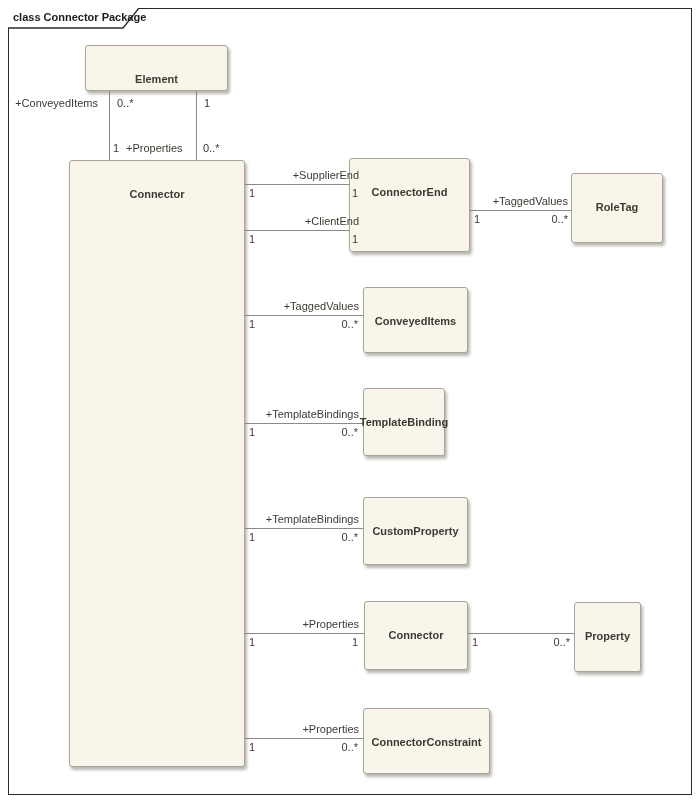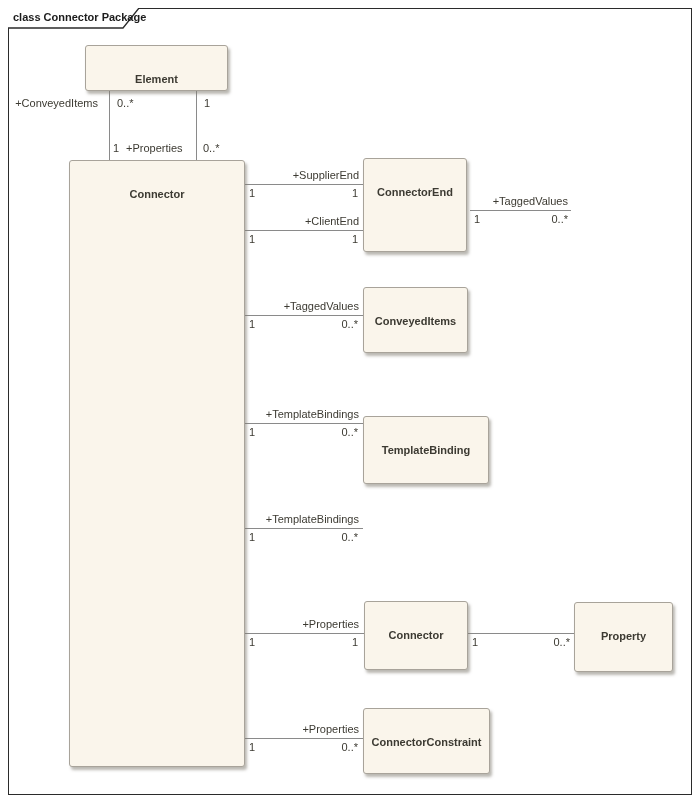--- a/index.html
+++ b/index.html
@@ -57,33 +57,39 @@
   <div class="hline" style="left:245px;top:633px;width:119px"></div>
   <div class="hline" style="left:468px;top:633px;width:106px"></div>
   <div class="hline" style="left:245px;top:738px;width:118px"></div>
 
   <div class="uml-box" style="left:85px;top:45px;width:143px;height:46px">
     <span>Element</span>
   </div>
   <div class="uml-box" style="left:69px;top:160px;width:176px;height:607px">
     <span>Connector</span>
   </div>
-  <div class="uml-box" style="left:363px;top:158px;width:104px;height:94px">
+  <div class="uml-box" style="left:349px;top:158px;width:121px;height:94px">
     <span>ConnectorEnd</span>
+  </div>
+  <div class="uml-box" style="left:571px;top:173px;width:92px;height:70px">
+    <span>RoleTag</span>
   </div>
   <div class="uml-box" style="left:363px;top:287px;width:105px;height:66px">
     <span>ConveyedItems</span>
   </div>
-  <div class="uml-box" style="left:363px;top:416px;width:126px;height:68px">
+  <div class="uml-box" style="left:363px;top:388px;width:82px;height:68px">
     <span>TemplateBinding</span>
+  </div>
+  <div class="uml-box" style="left:363px;top:497px;width:105px;height:68px">
+    <span>CustomProperty</span>
   </div>
   <div class="uml-box" style="left:364px;top:601px;width:104px;height:69px">
     <span>Connector</span>
   </div>
-  <div class="uml-box" style="left:574px;top:602px;width:99px;height:70px">
+  <div class="uml-box" style="left:574px;top:602px;width:67px;height:70px">
     <span>Property</span>
   </div>
   <div class="uml-box" style="left:363px;top:708px;width:127px;height:66px">
     <span>ConnectorConstraint</span>
   </div>
 
   <div class="lbl" style="right:601px;top:97px">+ConveyedItems</div>
   <div class="lbl" style="left:117px;top:97px">0..*</div>
   <div class="lbl" style="left:113px;top:142px">1</div>
   <div class="lbl" style="left:204px;top:97px">1</div>

